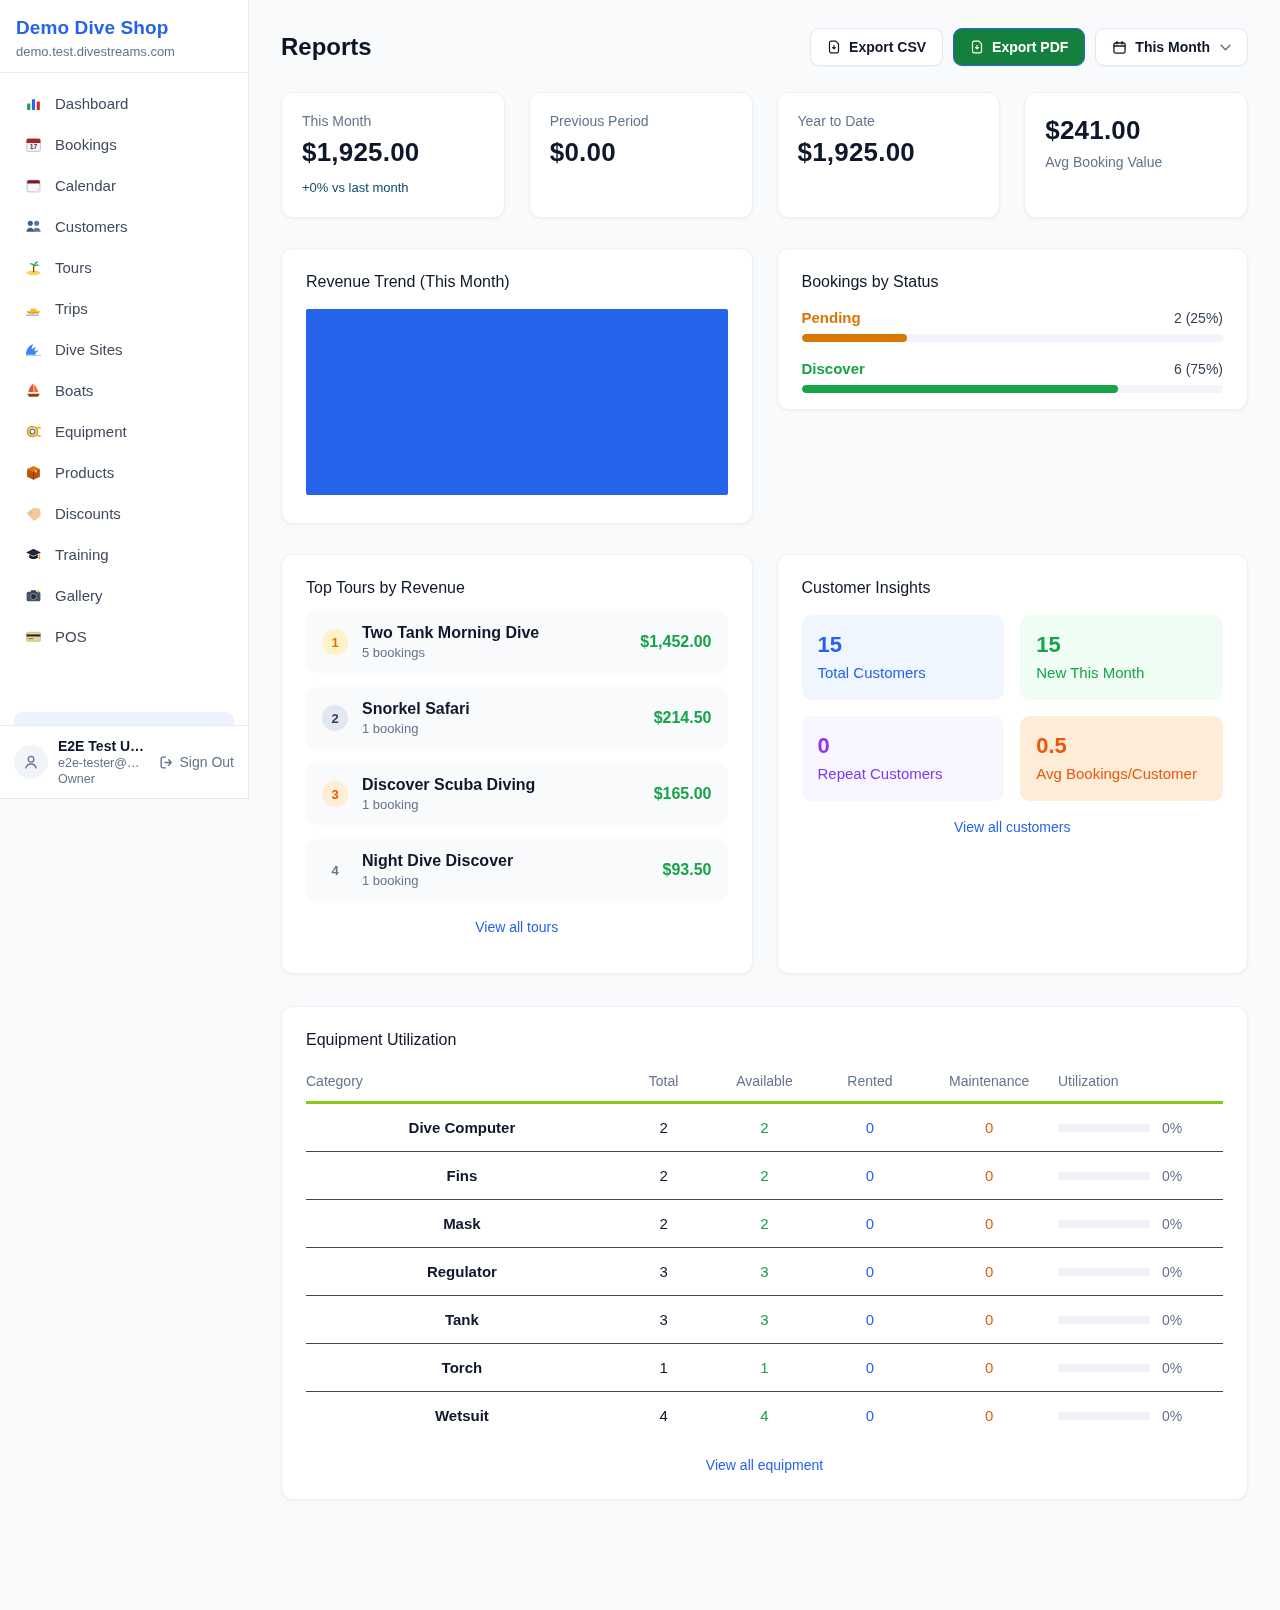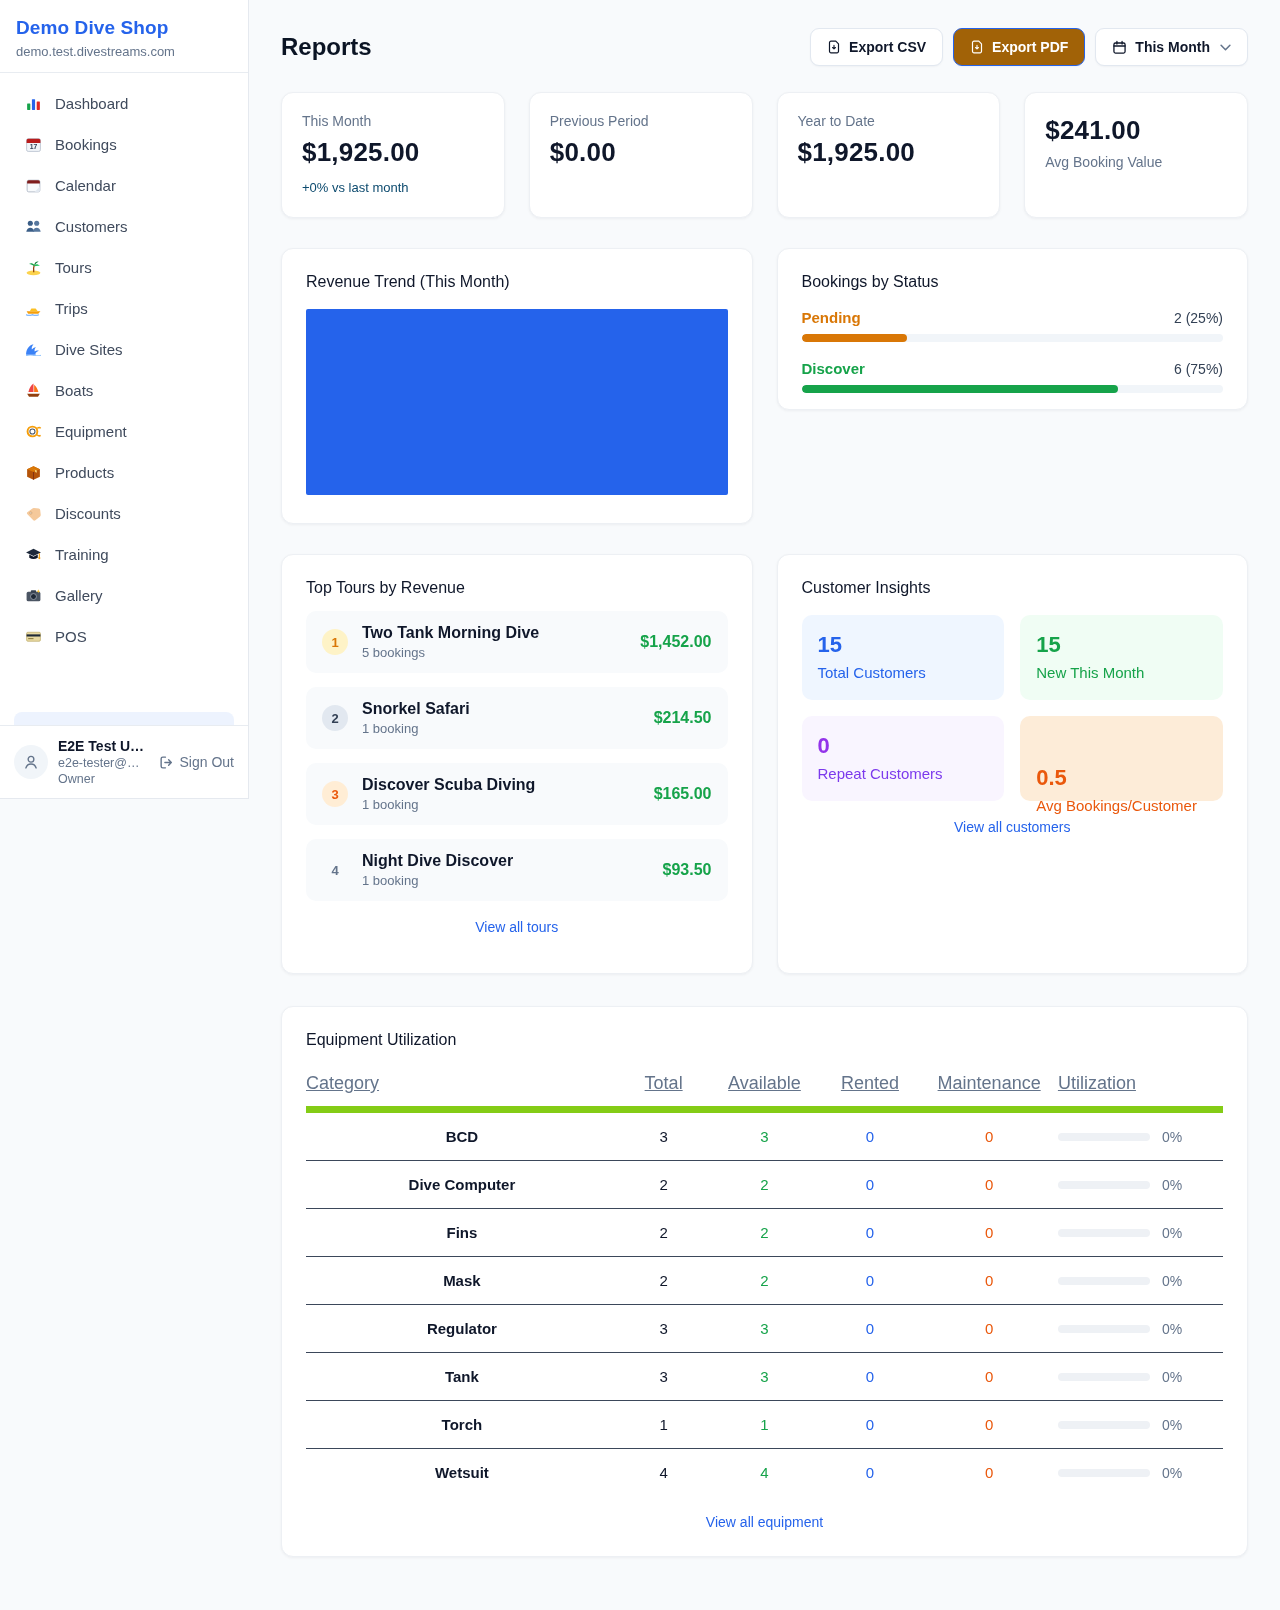--- a/index.html
+++ b/index.html
@@ -53,21 +53,21 @@
   .main { margin-left:249px; padding:28px 32px 40px; }
   .page-header { display:flex; align-items:center; justify-content:space-between; margin-bottom:26px; }
   .page-title { font-size:24px; font-weight:800; color:#0b1424; }
   .actions { display:flex; gap:10px; }
   .btn {
     display:flex; align-items:center; gap:8px; height:38px; padding:0 16px;
     background:#fff; border:1px solid #e2e8f0; border-radius:9px;
     font-size:14px; font-weight:600; color:#0f172a; cursor:pointer;
     box-shadow:0 1px 2px rgba(16,24,40,.04);
   }
-  .btn-primary { background:#a16207; border-color:#2563eb; color:#fff; }
+  .btn-primary { background:#15803d; border-color:#2563eb; color:#fff; }
   .chev { margin-left:2px; }
   
   .card {
     background:#fff; border:1px solid #edf0f4; border-radius:12px;
     box-shadow:0 1px 3px rgba(16,24,40,.05);
   }
   .card-title { font-size:16px; font-weight:400; color:#0f172a; }
   .stats-grid { display:grid; grid-template-columns:repeat(4,1fr); gap:24px; }
   .stat-card { padding:20px; height:126px; }
   .stat-label { font-size:14px; color:#64748b; }
@@ -112,27 +112,27 @@
   .view-link { display:block; text-align:center; margin-top:18px; font-size:14px; color:#2563eb; cursor:pointer; text-decoration:none; }
   
   .insights-card { padding:24px; height:420px; }
   .tiles { display:grid; grid-template-columns:1fr 1fr; gap:16px; margin-top:18px; }
   .tile { border-radius:10px; padding:17px 16px; height:85px; }
   .tile-value { font-size:22px; font-weight:800; }
   .tile-label { font-size:15px; margin-top:6px; }
   .tile.blue   { background:#eff6ff; } .tile.blue .tile-value{color:#2563eb;}  .tile.blue .tile-label{color:#2563eb;}
   .tile.green  { background:#f0fdf4; } .tile.green .tile-value{color:#16a34a;} .tile.green .tile-label{color:#16a34a;}
   .tile.purple { background:#f9f5ff; } .tile.purple .tile-value{color:#9333ea;} .tile.purple .tile-label{color:#7c3aed;}
-  .tile.orange { background:#fdecd8; } .tile.orange .tile-value{color:#ea580c;margin-top:32px;} .tile.orange .tile-label{color:#ea580c;}
+  .tile.orange { background:#fdecd8; } .tile.orange .tile-value{color:#ea580c;} .tile.orange .tile-label{color:#ea580c;}
   
   .equip-card { margin-top:32px; padding:24px 24px 26px; }
   table.equip { width:100%; border-collapse:collapse; margin-top:14px; }
   table.equip th {
-    font-size:18px; font-weight:400; color:#64748b; text-align:center;
-    padding:10px 0 12px; border-bottom:7px solid #84cc16;text-decoration:underline;
+    font-size:14px; font-weight:400; color:#64748b; text-align:center;
+    padding:10px 0 12px; border-bottom:3px solid #84cc16;
   }
   table.equip th.cat, table.equip th.util { text-align:left; }
   table.equip td {
     font-size:15px; text-align:center; padding:15px 0;
     border-bottom:1px solid #3b475a;
   }
   table.equip tr:last-child td { border-bottom:none; }
   td.cat { text-align:left; font-weight:600; color:#0f172a; width:34%; }
   th.cat { width:34%; } th.tot, td.tot { width:10%; } th.av, td.av { width:12%; }
   th.re, td.re { width:11%; } th.ma, td.ma { width:15%; }
@@ -476,35 +476,20 @@
           <th class="cat">Category</th>
           <th class="tot">Total</th>
           <th class="av">Available</th>
           <th class="re">Rented</th>
           <th class="ma">Maintenance</th>
           <th class="util">Utilization</th>
         </tr>
       </thead>
       <tbody id="equip-body">
         <tr>
-          <td class="cat">BCD</td>
-          <td class="tot">3</td>
-          <td class="av">3</td>
-          <td class="re">0</td>
-          <td class="ma">0</td>
-          <td class="util">
-              <div class="util-cell">
-                <div class="util-track">
-                  <div class="util-fill" style="width: 0%;"></div>
-                </div>
-                <span class="util-pct">0%</span>
-              </div>
-            </td>
-        </tr>
-        <tr>
           <td class="cat">Dive Computer</td>
           <td class="tot">2</td>
           <td class="av">2</td>
           <td class="re">0</td>
           <td class="ma">0</td>
           <td class="util">
               <div class="util-cell">
                 <div class="util-track">
                   <div class="util-fill" style="width: 0%;"></div>
                 </div>

